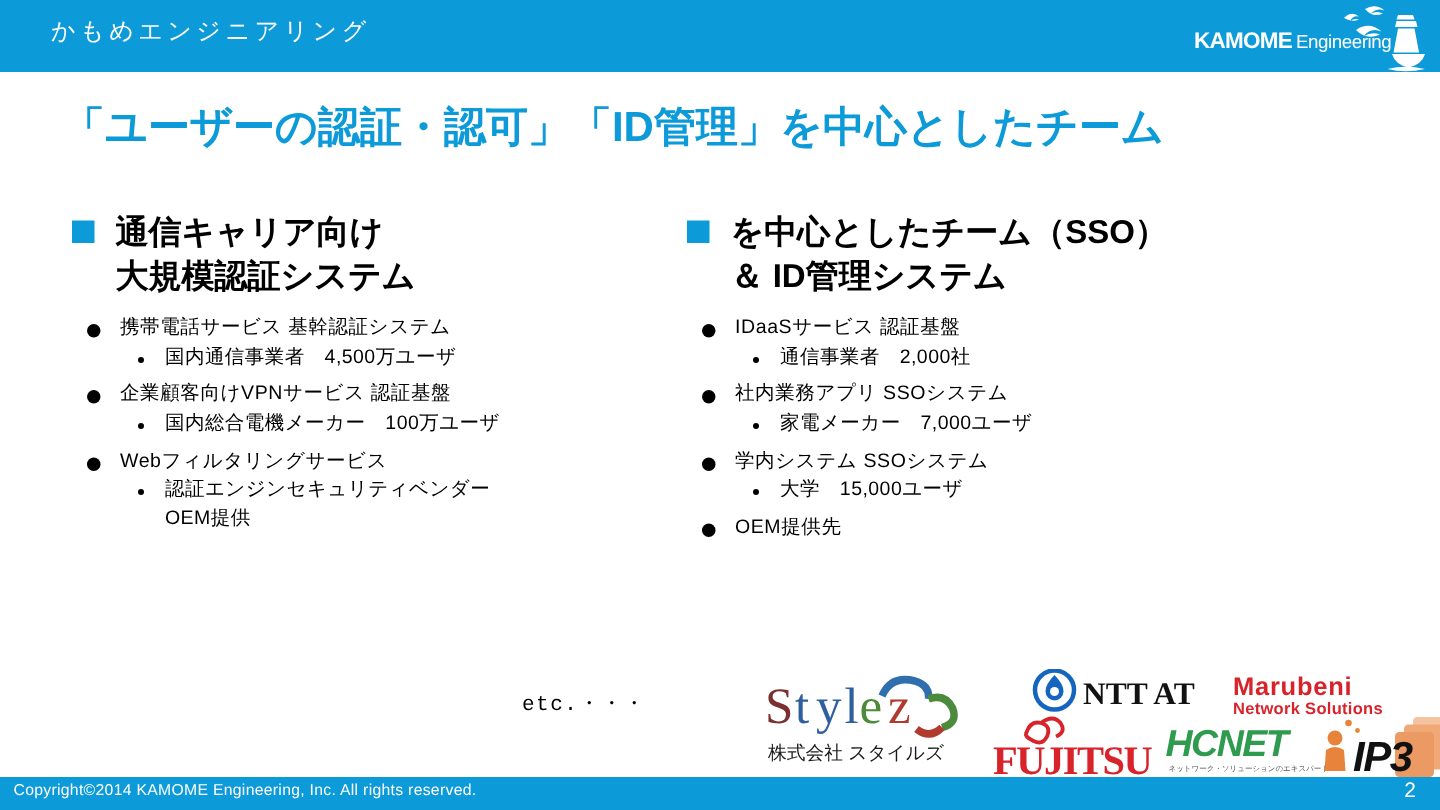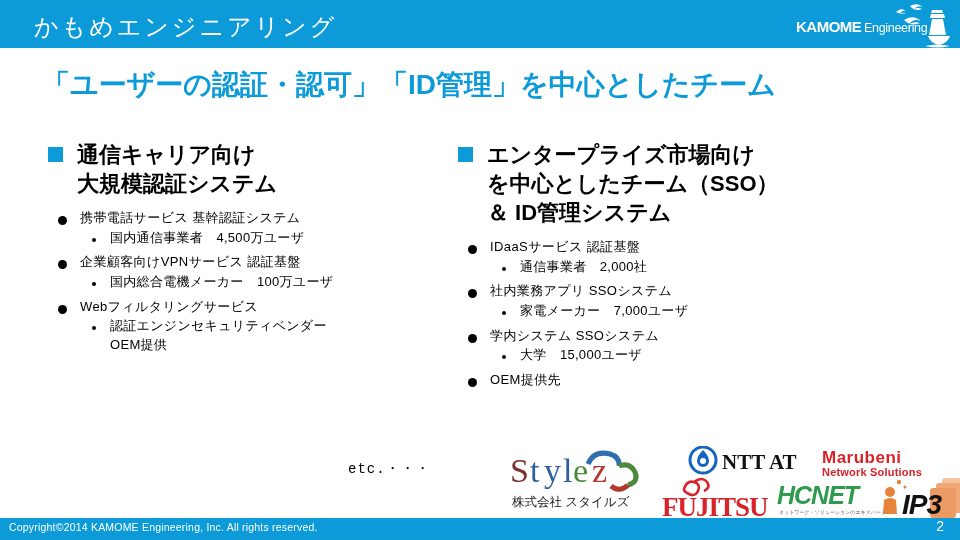--- a/index.html
+++ b/index.html
@@ -19,21 +19,21 @@
   
   .header-bar {
     position: absolute;
     left: 0; top: 0;
     width: 960px; height: 48px;
     background: #0C9AD9;
   }
   .header-title {
     position: absolute;
     left: 34px; top: 11px;
-    font-size: 24px;
+    font-size: 16px;
     letter-spacing: 3px;
     color: #ffffff;
     white-space: nowrap;
   }
   .header-logo {
     position: absolute;
     right: 8px; top: 2px;
     width: 160px; height: 46px;
   }
   .header-logo svg { display:block; }
@@ -239,21 +239,20 @@
     </li>
   </ul>
 
   <div class="etc">etc.・・・</div>
 </div>
 
 <div class="col col-right">
   <div class="sec-head">
     <div class="sq-marker"></div>
     <div class="sec-head-text">
-      <div>エンタープライズ市場向け</div>
       <div>を中心としたチーム（SSO）</div>
       <div>＆ ID管理システム</div>
     </div>
   </div>
 
   <ul class="lvl1">
     <li class="item">
       <span class="dot"></span>
       <div class="l1-text">IDaaSサービス 認証基盤</div>
       <ul class="lvl2">

